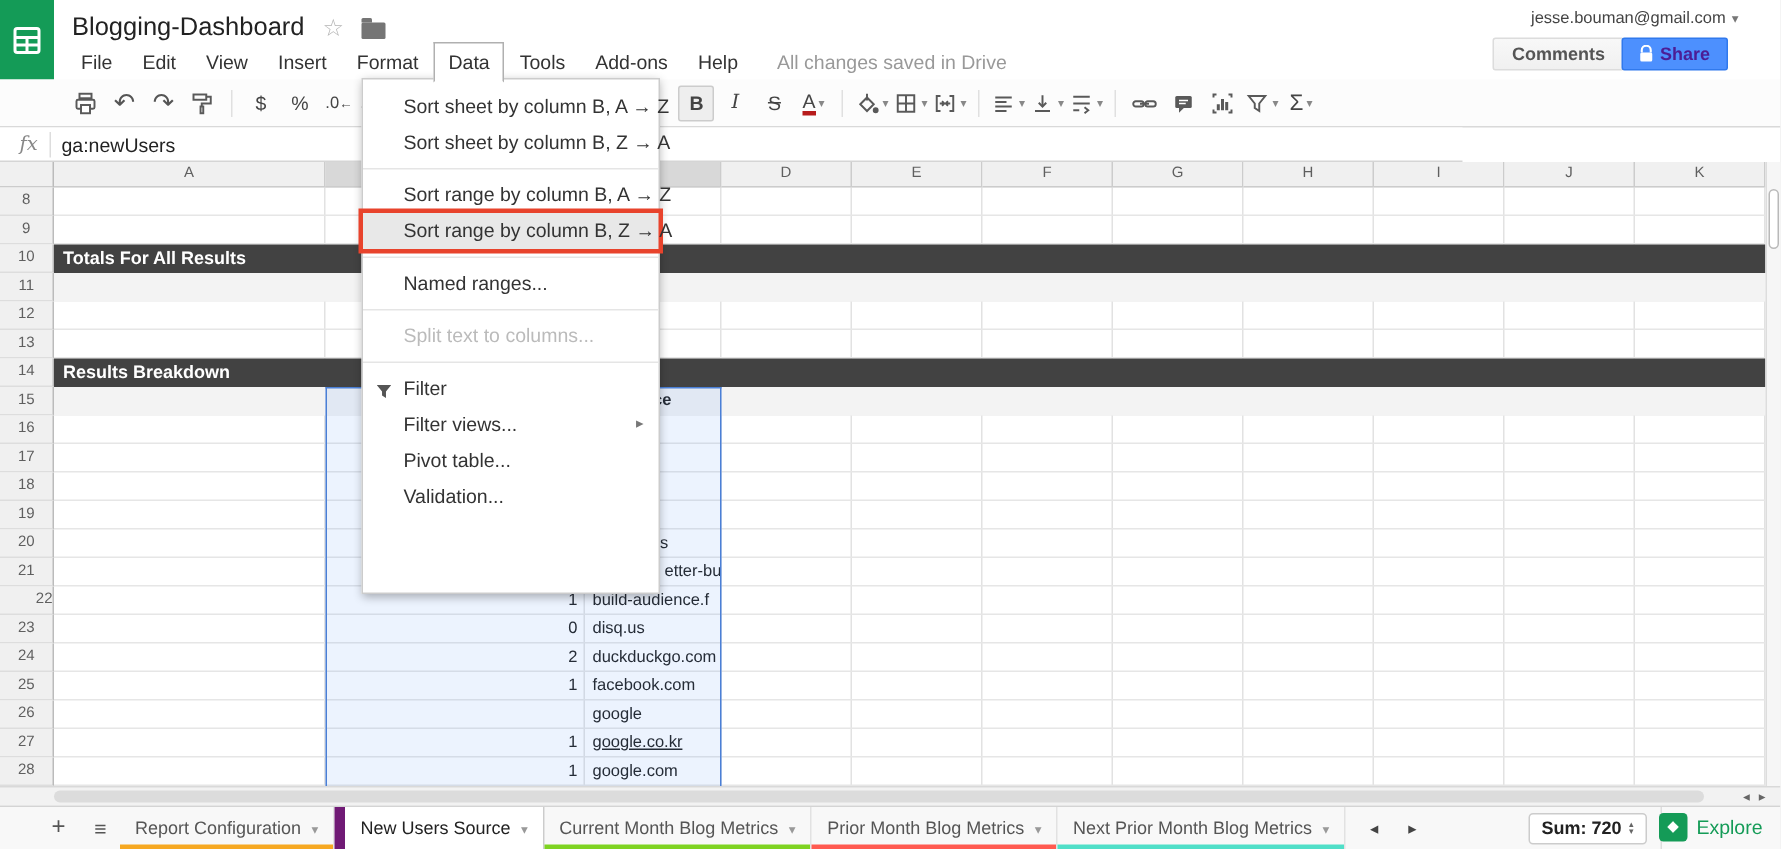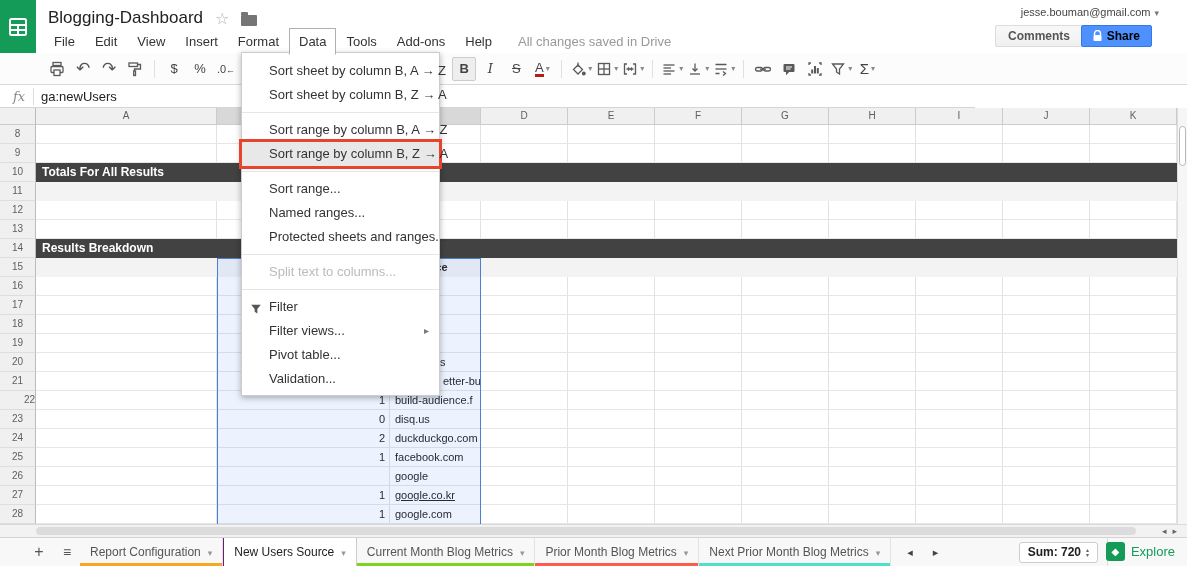--- a/index.html
+++ b/index.html
@@ -14,21 +14,21 @@
   #star { position:absolute; left:215px; top:9px; font-size:16px; color:#b5b5b5; }
   #folder { position:absolute; left:241px; top:15px; width:16px; height:11px; background:#757575; border-radius:1px; }
   #folder::before { content:""; position:absolute; left:0; top:-3px; width:7px; height:3px; background:#757575; border-radius:1px 1px 0 0; }
   #menubar { position:absolute; left:44px; top:28px; display:flex; align-items:center; font-size:13px; color:#333; }
   .mb-item { padding:5px 9px; cursor:default; border:1px solid transparent; }
   .mb-item.open { background:#fff; border:1px solid #b0b0b0; border-bottom:1px solid #fff; position:relative; z-index:60; }
   #save-status { margin-left:16px; color:#999; font-size:13px; }
   #account { position:absolute; right:28px; top:6px; font-size:11px; color:#444; }
   #account .caret { color:#777; font-size:9px; margin-left:4px; }
   #comments-btn { position:absolute; right:104px; top:25px; height:22px; padding:0 12px; background:linear-gradient(#f8f8f8,#f0f0f0); border:1px solid #dcdcdc; border-radius:2px; font-size:12px; font-weight:bold; color:#555; line-height:20px; }
-  #share-btn { position:absolute; right:35px; top:25px; height:22px; padding:0 11px; background:#4d90fe; border:1px solid #3079ed; border-radius:2px; font-size:12px; font-weight:bold; color:#000000; line-height:20px; display:flex; align-items:center; gap:5px; }
+  #share-btn { position:absolute; right:35px; top:25px; height:22px; padding:0 11px; background:#4d90fe; border:1px solid #3079ed; border-radius:2px; font-size:12px; font-weight:bold; color:#4c1d95; line-height:20px; display:flex; align-items:center; gap:5px; }
 
   
   #toolbar { position:absolute; left:0; top:53px; width:1187px; height:32px; background:#fcfcfc; border-bottom:1px solid #d9d9d9; display:flex; align-items:center; padding-left:44px; }
   .tb-btn { min-width:24px; height:24px; display:flex; align-items:center; justify-content:center; margin:0 1px; color:#444; font-size:13px; border-radius:2px; position:relative; }
   .tb-btn.pressed { background:#eee; border:1px solid #ccc; }
   .tb-sep { width:1px; height:18px; background:#e0e0e0; margin:0 6px; }
   .tb-caret { font-size:8px; color:#888; margin-left:2px; }
   .tb-txt { font-size:13px; color:#444; }
   .arrow-glyph { font-size:17px; color:#555; }
   .dec { font-size:11px; color:#444; letter-spacing:0; }
@@ -74,21 +74,21 @@
   #hscroll { position:absolute; left:0; top:524px; width:1187px; height:13px; background:#f2f2f2; border-top:1px solid #d9d9d9; }
   #hthumb { position:absolute; left:36px; top:2px; width:1100px; height:8px; background:#dcdcdc; border-radius:4px; }
   #hs-arrows { position:absolute; right:4px; top:1px; font-size:9px; color:#666; letter-spacing:6px; }
 
   
   #sheetbar { position:absolute; left:0; top:537px; width:1187px; height:29px; background:#f8f8f8; border-top:1px solid #d4d4d4; display:flex; align-items:stretch; }
   #add-sheet { width:30px; margin-left:24px; text-align:center; line-height:28px; font-size:16px; color:#555; }
   #all-sheets { width:26px; text-align:center; line-height:28px; font-size:14px; color:#555; }
   .tab { position:relative; padding:0 10px; line-height:28px; font-size:12px; color:#555; border-right:1px solid #e2e2e2; white-space:nowrap; }
   .tab .caret { font-size:9px; color:#999; margin-left:7px; }
-  .tab.active { background:#fff; color:#222; border-left:1px solid #701a75; border-right:1px solid #ccc; }
+  .tab.active { background:#fff; color:#222; border-left:7px solid #701a75; border-right:1px solid #ccc; }
   .tab .uline { position:absolute; left:0; right:0; bottom:0; height:3px; }
   #tab-nav { display:flex; align-items:center; gap:20px; margin-left:16px; color:#444; font-size:11px; }
   #sum-chip { position:absolute; right:89px; top:4px; height:21px; background:#fff; border:1px solid #ccc; border-radius:3px; padding:0 8px; font-size:12px; font-weight:bold; color:#222; line-height:19px; display:flex; align-items:center; gap:5px; }
   #sum-chip .updown { display:flex; flex-direction:column; font-size:6px; color:#666; line-height:5px; }
   #sb-div { position:absolute; right:79px; top:0; height:29px; border-left:1px solid #ddd; }
   #explore { position:absolute; right:12px; top:4px; display:flex; align-items:center; gap:6px; font-size:13px; color:#149b57; }
   #explore-icon { width:19px; height:19px; background:#149b57; border-radius:3px; color:#fff; font-size:10px; display:flex; align-items:center; justify-content:center; }
 </style>
 </head>
 <body>
@@ -363,23 +363,21 @@
       </div>
     </div>
 
   <div id="data-menu">
       <div class="menu-item">Sort sheet by <b>column B</b>, A → Z</div>
       <div class="menu-item">Sort sheet by <b>column B</b>, Z → A</div>
       <div class="menu-sep"></div>
       <div class="menu-item">Sort range by <b>column B</b>, A → Z</div>
       <div class="menu-item highlighted">Sort range by <b>column B</b>, Z → A</div>
       <div class="menu-sep"></div>
-      <div class="menu-item">Sort range...</div>
       <div class="menu-item">Named ranges...</div>
-      <div class="menu-item">Protected sheets and ranges...</div>
       <div class="menu-sep"></div>
       <div class="menu-item disabled">Split text to columns...</div>
       <div class="menu-sep"></div>
       <div class="menu-item">Filter<span class="mi-ic"><svg width="14" height="14" viewBox="0 0 16 16">
             <path d="M2.5 3 h11 L9.5 8 v5 l-3 -2 V8 Z" fill="#555"></path>
           </svg></span></div>
       <div class="menu-item">Filter views...<span class="sub">▸</span></div>
       <div class="menu-item">Pivot table...</div>
       <div class="menu-item">Validation...</div>
     </div>

